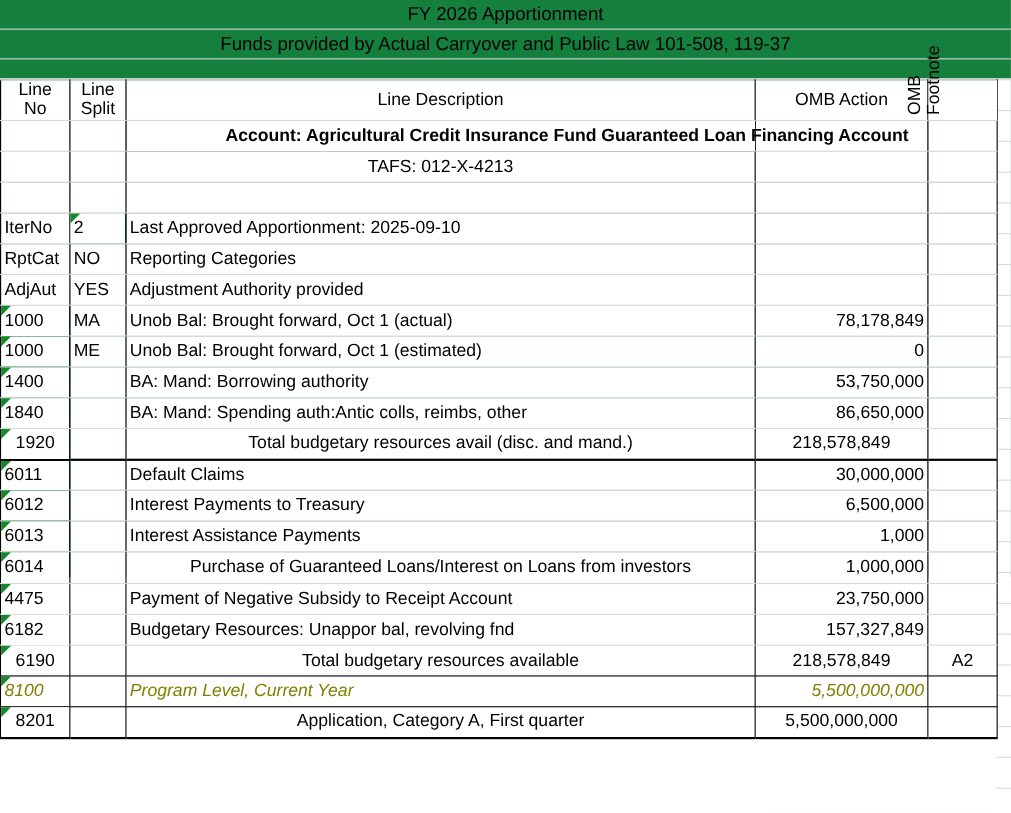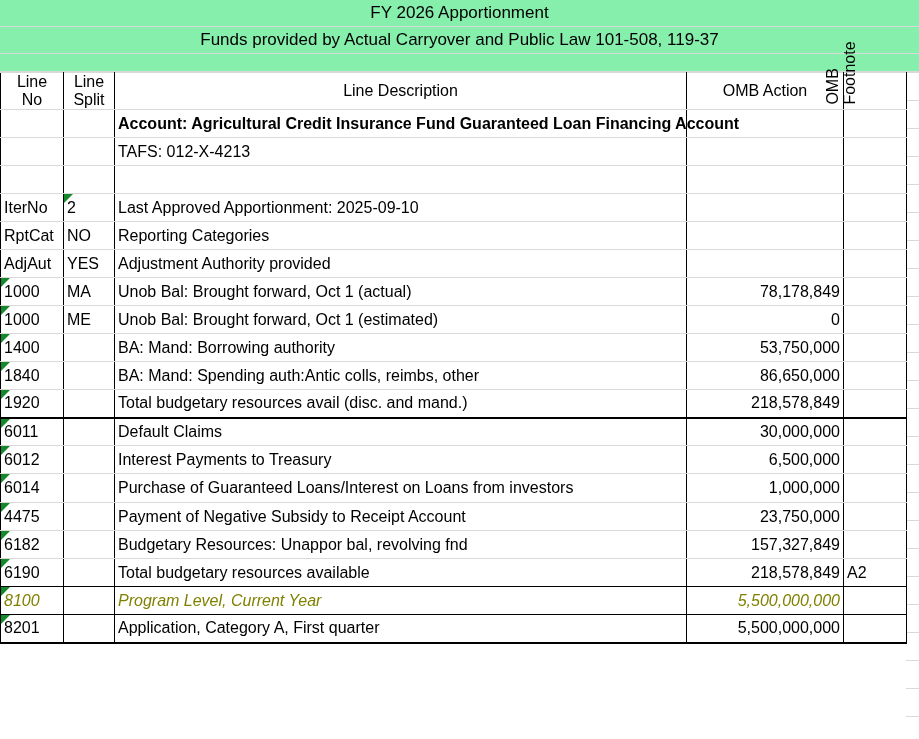--- a/index.html
+++ b/index.html
@@ -7,21 +7,21 @@
     margin: 0; padding: 0;
     width: 919px; height: 739px;
     background: #ffffff;
     font-family: "Liberation Sans", sans-serif;
     overflow: hidden;
   }
   #sheet {
     position: relative;
     width: 919px;
     height: 525px;
-    background: #86efac;
+    background: #15803d;
   }
 
   
   .title-band { position: absolute; left: 0; width: 919px; }
   .title-row {
     position: absolute; left: 0; width: 919px;
     border-bottom: 1px solid #d9d9d9;
     display: flex; align-items: center; justify-content: center;
     font-size: 17px; color: #000;
     white-space: nowrap;
@@ -91,21 +91,21 @@
     font-size: 16px;
     line-height: 1.05;
     text-align: left;
   }
   .rot-inner span { display: block; }
 
   
   .a-left   { text-align: left;  }
   .a-right  { text-align: right; padding-right: 5px; }
   .a-center { text-align: center;}
-  .bold     { font-weight: bold; }
+  .bold     { font-weight: bold; text-align: center; }
 
   
   .clip-host { position: relative; }
   .spill {
     position: absolute;
     left: 3px; top: 0;
     height: 28px;
     line-height: 28px;
     white-space: nowrap;
     z-index: 2;
@@ -288,24 +288,31 @@
           <td class="a-left bt-black"><span></span></td>
         </tr>
         <tr>
           <td class="a-left has-tri"><div class="tri"></div><span>6012</span></td>
           <td class="a-left"><span></span></td>
           <td class="a-left"><span>Interest Payments to Treasury</span></td>
           <td class="a-right"><span>6,500,000</span></td>
           <td class="a-left"><span></span></td>
         </tr>
         <tr>
+          <td class="a-left has-tri"><div class="tri"></div><span>6013</span></td>
+          <td class="a-left"><span></span></td>
+          <td class="a-left"><span>Interest Assistance Payments</span></td>
+          <td class="a-right"><span>1,000</span></td>
+          <td class="a-left"><span></span></td>
+        </tr>
+        <tr>
           <td class="a-left has-tri"><div class="tri"></div><span>6014</span></td>
           <td class="a-left"><span></span></td>
           <td class="a-left">
-            <div class="desc-clip" style="line-height: 28px;">Purchase of Guaranteed Loans/Interest on Loans from investors</div>
+            <div class="desc-clip" style="line-height: 28px; text-align: center;">Purchase of Guaranteed Loans/Interest on Loans from investors</div>
           </td>
           <td class="a-right"><span>1,000,000</span></td>
           <td class="a-left"><span></span></td>
         </tr>
         <tr>
           <td class="a-left has-tri"><div class="tri"></div><span>4475</span></td>
           <td class="a-left"><span></span></td>
           <td class="a-left"><span>Payment of Negative Subsidy to Receipt Account</span></td>
           <td class="a-right"><span>23,750,000</span></td>
           <td class="a-left"><span></span></td>

